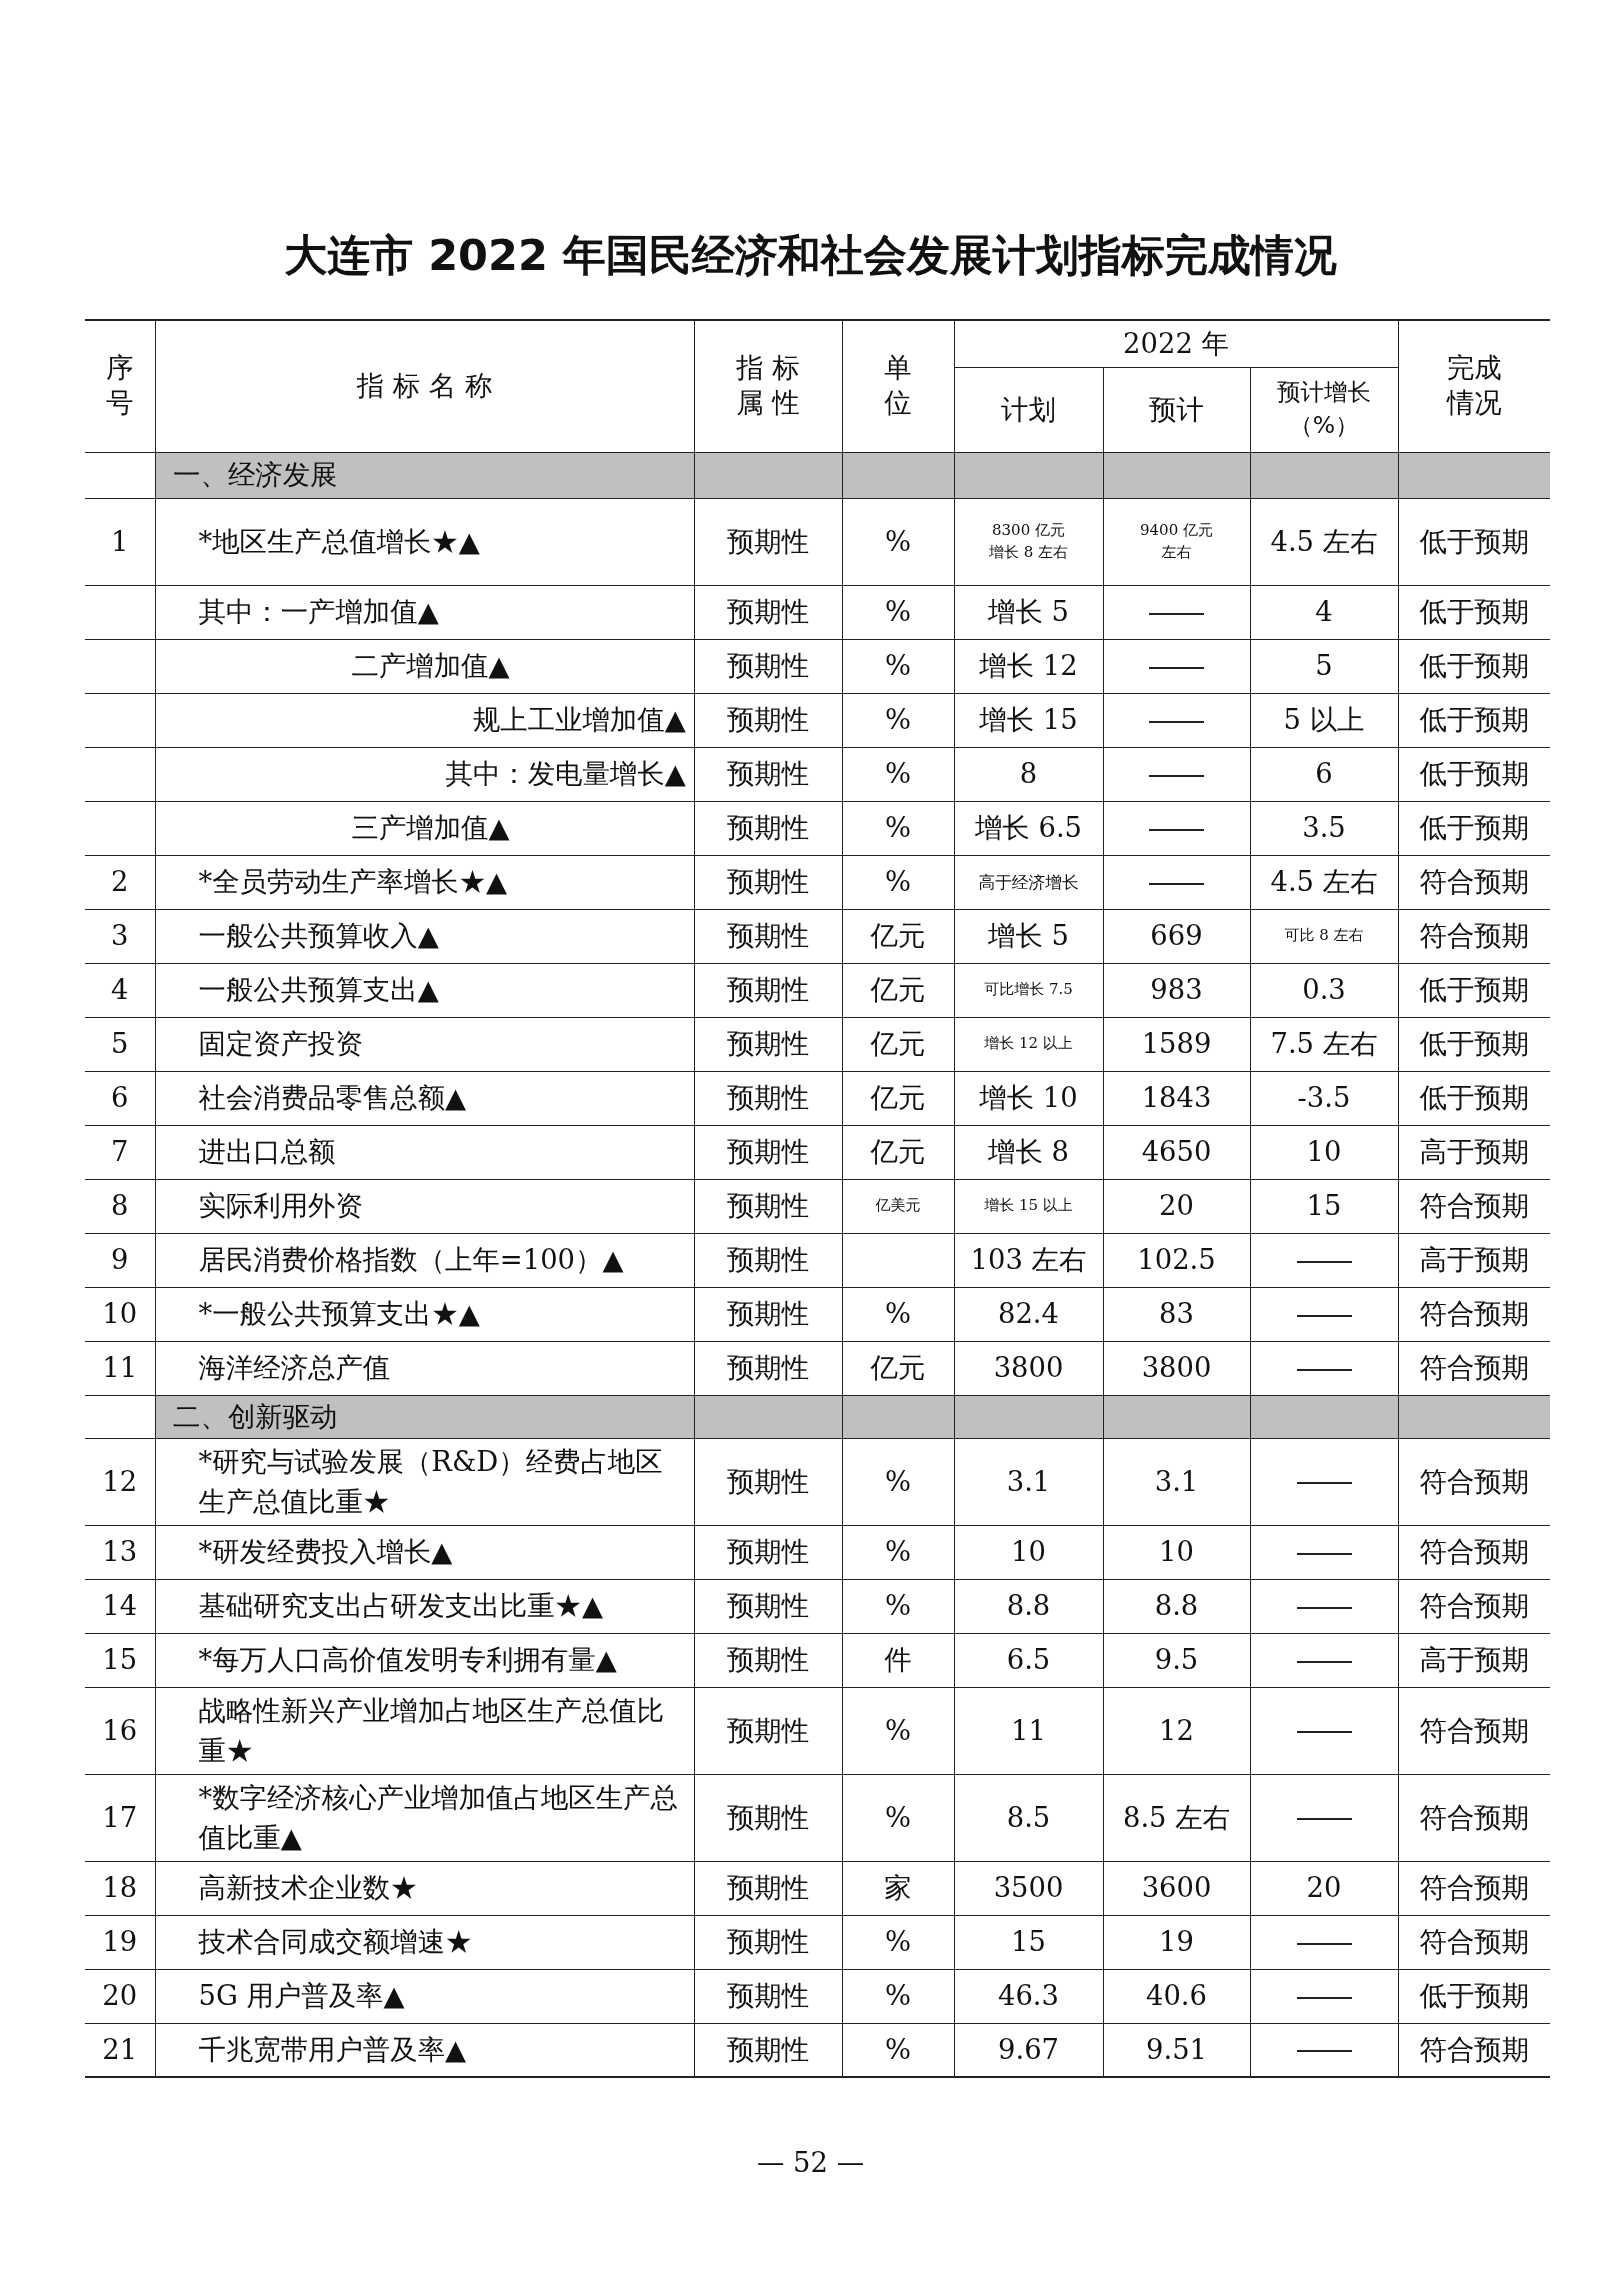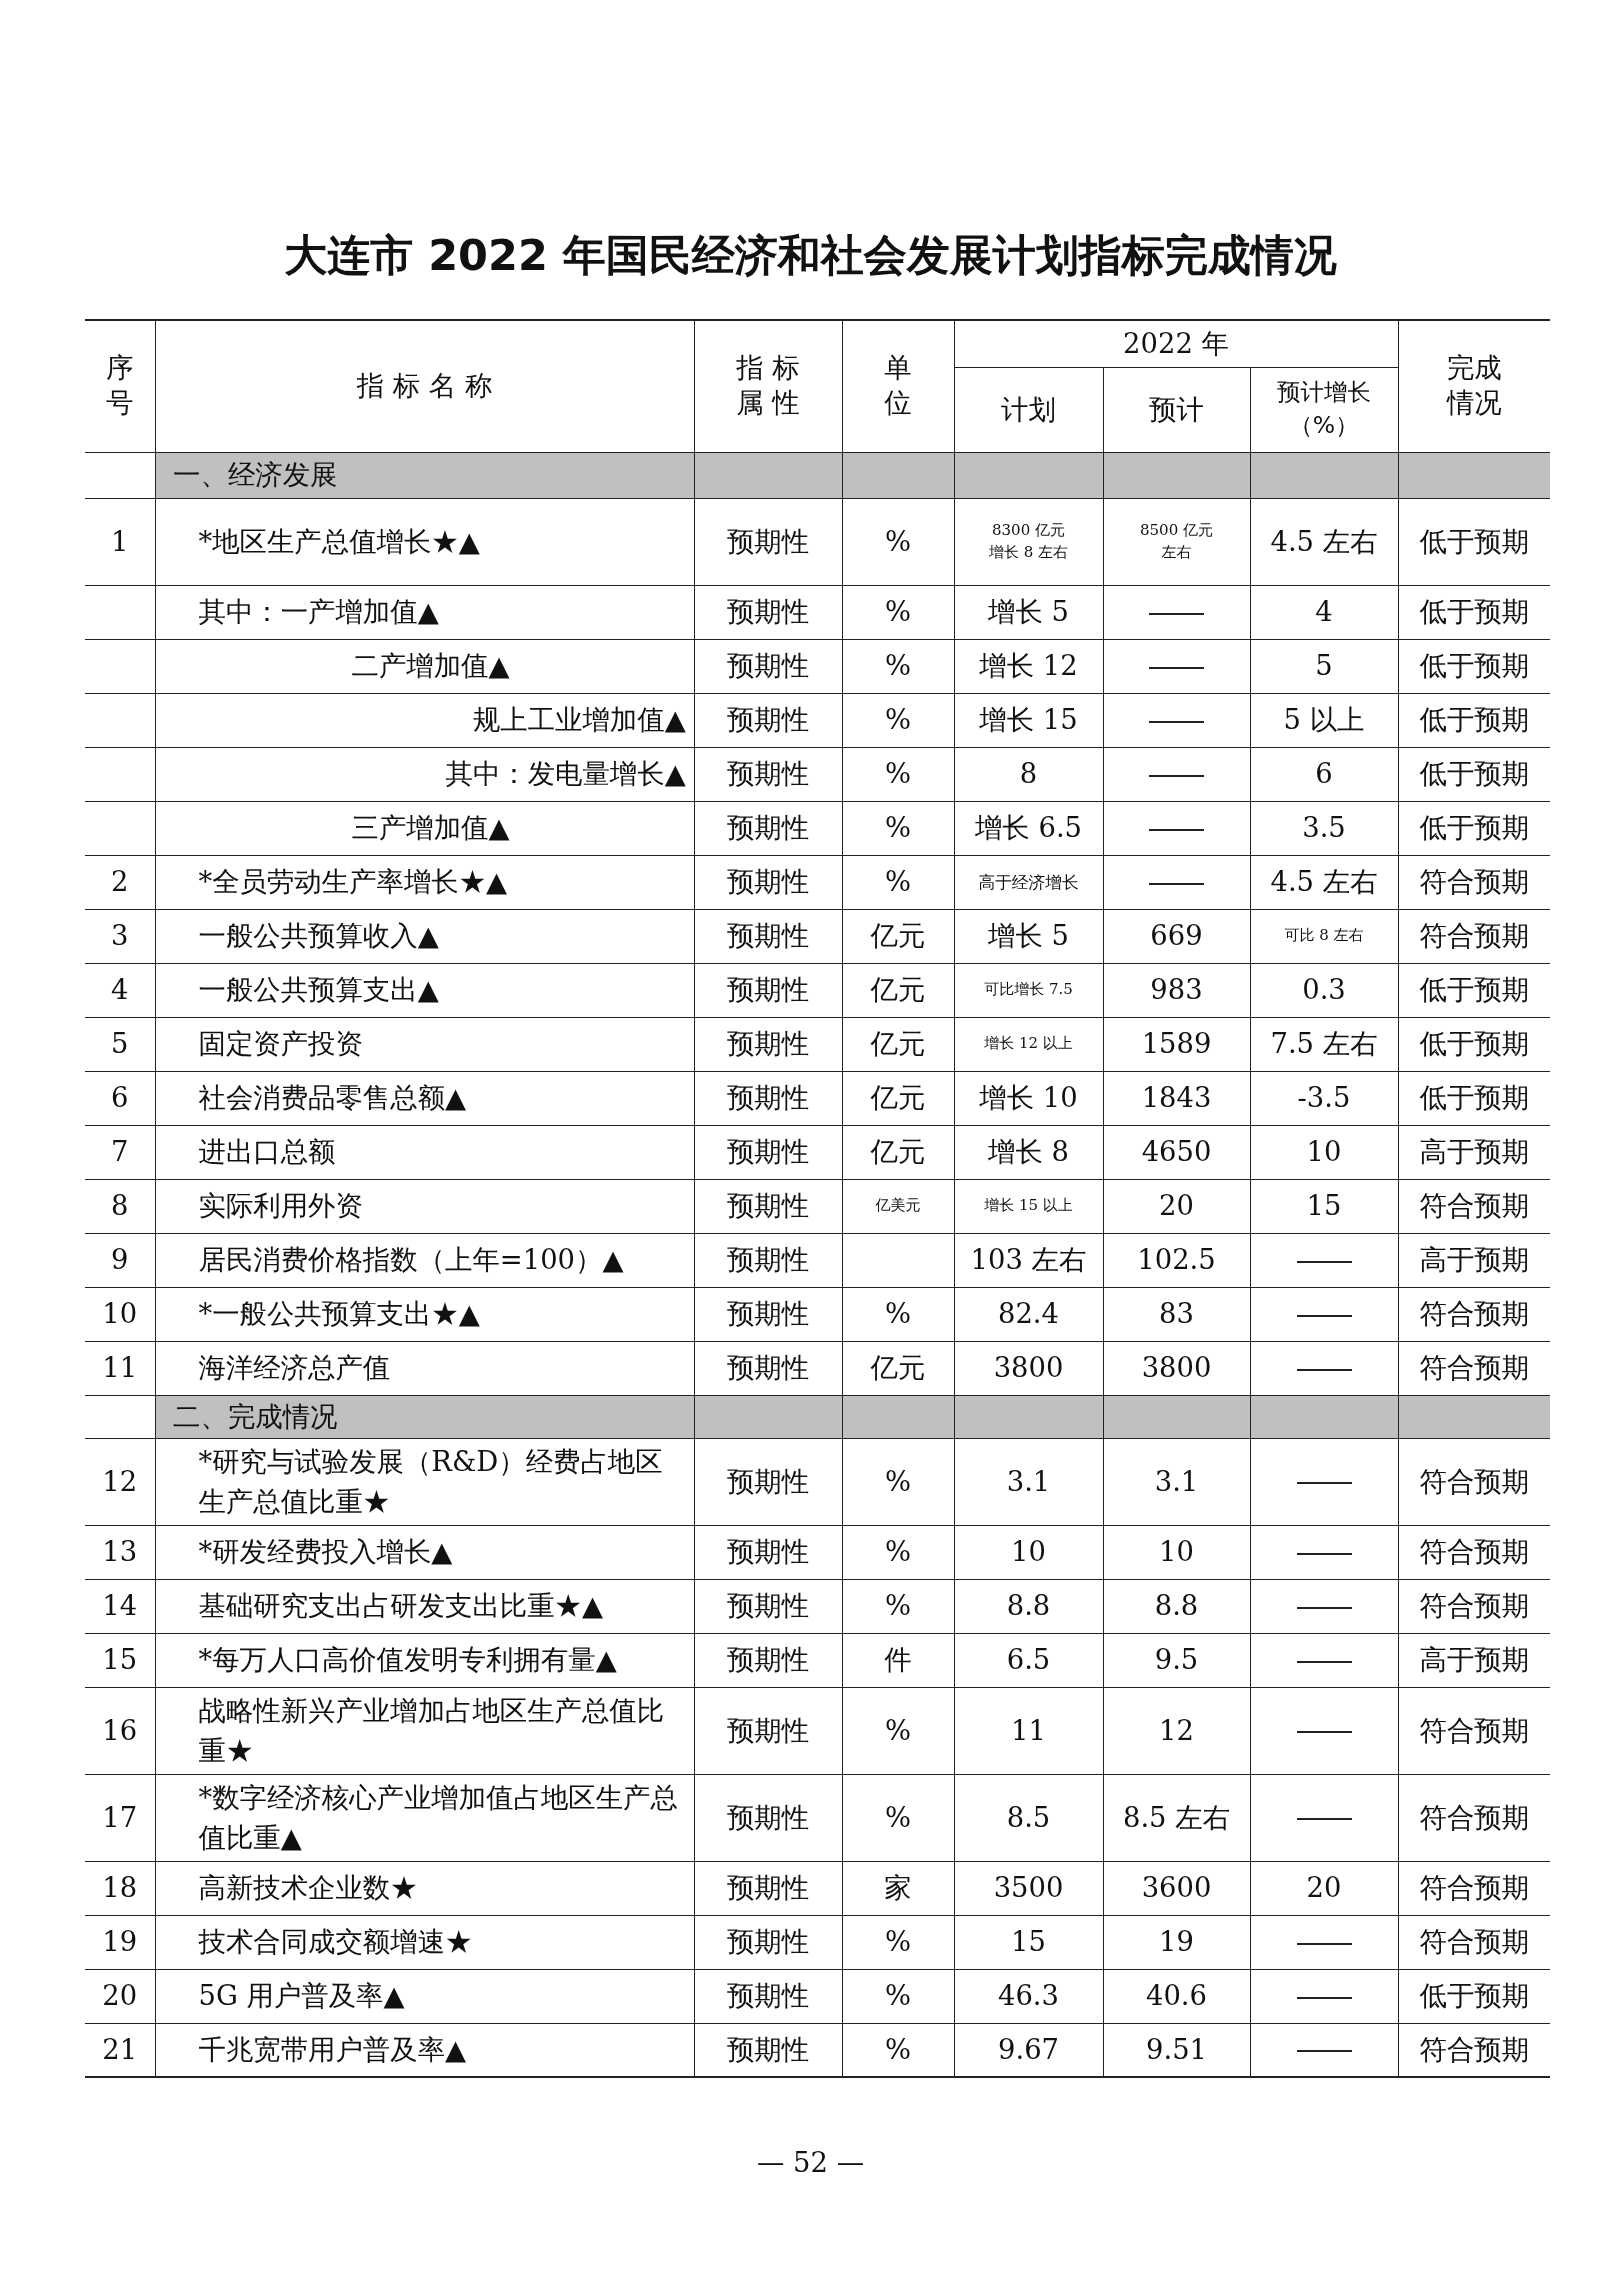--- a/index.html
+++ b/index.html
@@ -64,21 +64,21 @@
         <td></td>
         <td></td>
       </tr>
       <tr style="height: 87px;">
         <td>1</td>
         <td class="name ">*地区生产总值增长★▲</td>
         <td class="" style="white-space:pre-line">预期性</td>
         <td class="" style="white-space:pre-line">%</td>
         <td class="small" style="white-space:pre-line">8300 亿元
 增长 8 左右</td>
-        <td class="small" style="white-space:pre-line">8500 亿元
+        <td class="small" style="white-space:pre-line">9400 亿元
 左右</td>
         <td class="" style="white-space:pre-line">4.5 左右</td>
         <td class="" style="white-space:pre-line">低于预期</td>
       </tr>
       <tr style="height: 54px;">
         <td></td>
         <td class="name ">其中：一产增加值▲</td>
         <td class="" style="white-space:pre-line">预期性</td>
         <td class="" style="white-space:pre-line">%</td>
         <td class="" style="white-space:pre-line">增长 5</td>
@@ -221,21 +221,21 @@
         <td class="name ">海洋经济总产值</td>
         <td class="" style="white-space:pre-line">预期性</td>
         <td class="" style="white-space:pre-line">亿元</td>
         <td class="" style="white-space:pre-line">3800</td>
         <td class="" style="white-space:pre-line">3800</td>
         <td><span class="dash"></span></td>
         <td class="" style="white-space:pre-line">符合预期</td>
       </tr>
       <tr class="sec" style="height: 43px;">
         <td class="seq"></td>
-      <td class="secname">二、完成情况</td>
+      <td class="secname">二、创新驱动</td>
       <td></td>
         <td></td>
         <td></td>
       <td></td>
         <td></td>
         <td></td>
       </tr>
       <tr style="height: 87px;">
         <td>12</td>
         <td class="name ">*研究与试验发展（R&amp;D）经费占地区生产总值比重★</td>

